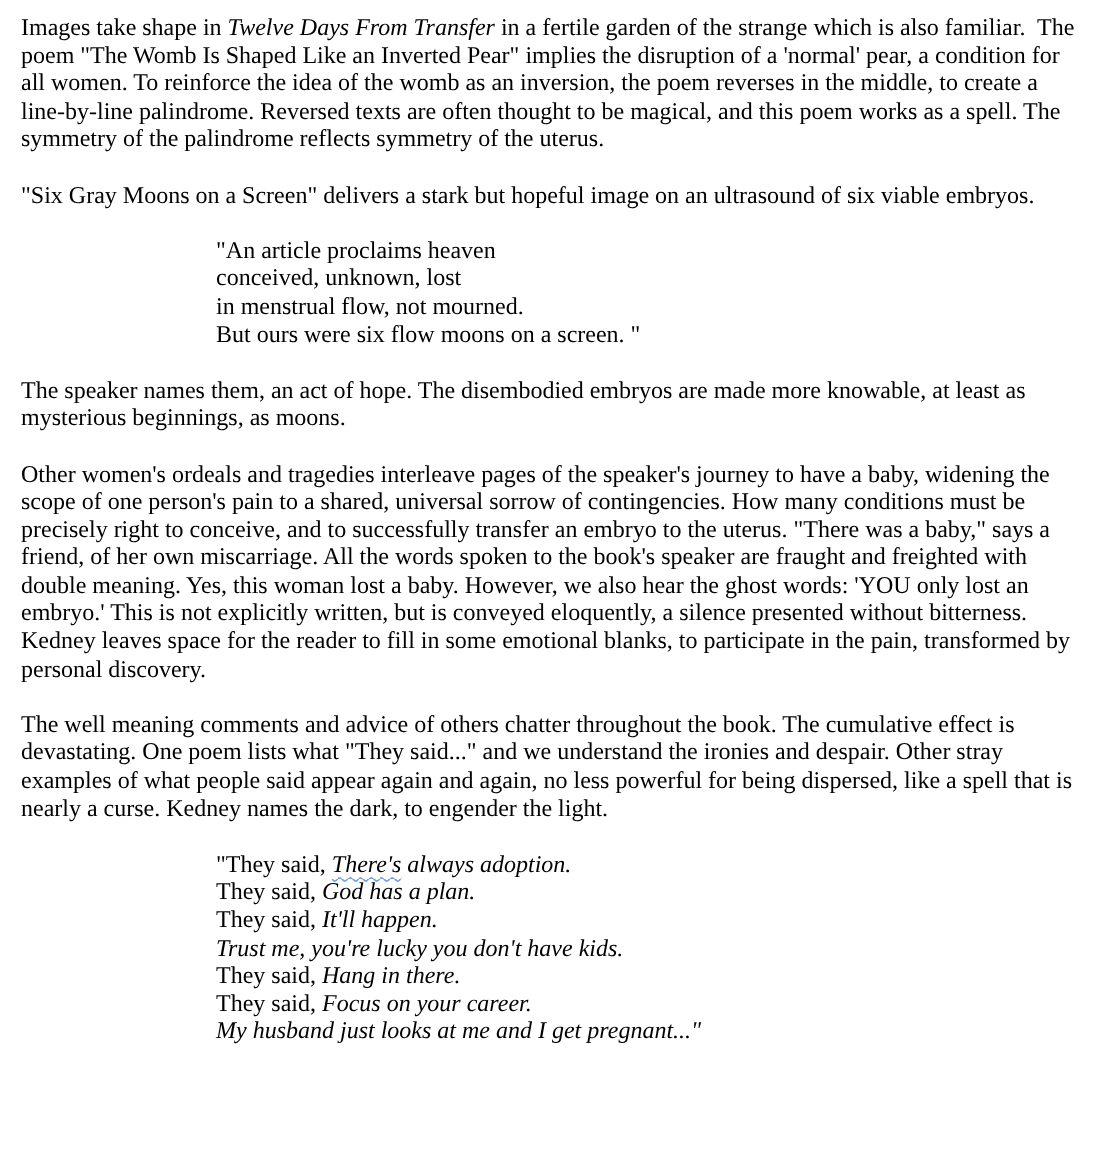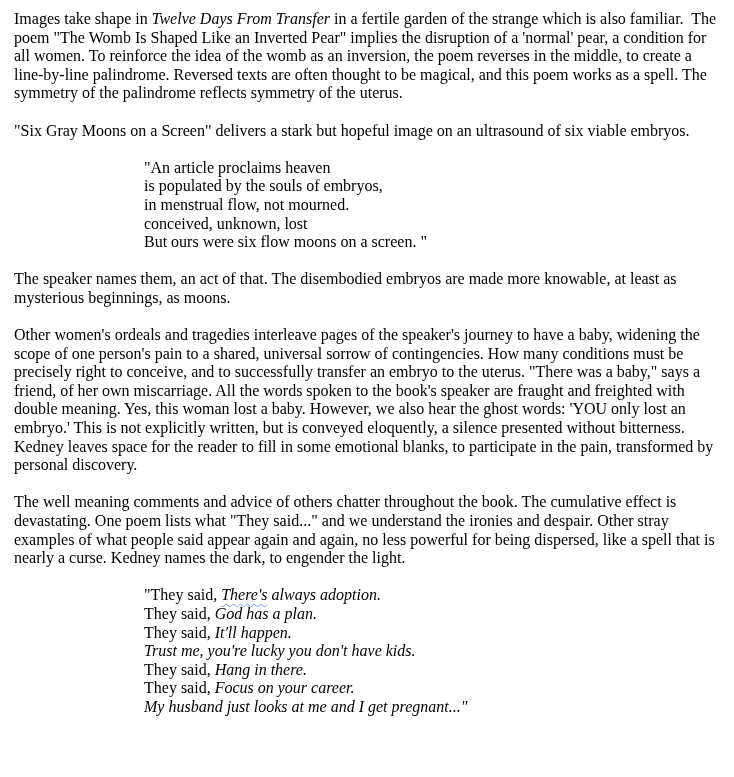--- a/index.html
+++ b/index.html
@@ -42,18 +42,18 @@
     text-underline-offset: 3px;
     margin-top: 39px;
   }
 </style>
 </head>
 <body>
 
 <div class="page">
     <div class="para"><span>Images take shape in </span><span class="it">Twelve Days From Transfer</span><span> in a fertile garden of the strange which is also familiar.  The poem "The Womb Is Shaped Like an Inverted Pear" implies the disruption of a 'normal' pear, a condition for all women. To reinforce the idea of the womb as an inversion, the poem reverses in the middle, to create a line-by-line palindrome. Reversed texts are often thought to be magical, and this poem works as a spell. The symmetry of the palindrome reflects symmetry of the uterus.</span></div>
     <div class="para"><span>"Six Gray Moons on a Screen" delivers a stark but hopeful image on an ultrasound of six viable embryos.</span></div>
-    <div class="para quote"><div><span>"An article proclaims heaven</span></div><div><span>is populated by the souls of embryos,</span></div><div><span>in menstrual flow, not mourned.</span></div><div><span>conceived, unknown, lost</span></div><div><span>But ours were six flow moons on a screen. "</span></div></div>
-    <div class="para"><span>The speaker names them, an act of that. The disembodied embryos are made more knowable, at least as mysterious beginnings, as moons.</span></div>
+    <div class="para quote"><div><span>"An article proclaims heaven</span></div><div><span>conceived, unknown, lost</span></div><div><span>in menstrual flow, not mourned.</span></div><div><span>But ours were six flow moons on a screen. "</span></div></div>
+    <div class="para"><span>The speaker names them, an act of hope. The disembodied embryos are made more knowable, at least as mysterious beginnings, as moons.</span></div>
     <div class="para"><span>Other women's ordeals and tragedies interleave pages of the speaker's journey to have a baby, widening the scope of one person's pain to a shared, universal sorrow of contingencies. How many conditions must be precisely right to conceive, and to successfully transfer an embryo to the uterus. "There was a baby," says a friend, of her own miscarriage. All the words spoken to the book's speaker are fraught and freighted with double meaning. Yes, this woman lost a baby. However, we also hear the ghost words: 'YOU only lost an embryo.' This is not explicitly written, but is conveyed eloquently, a silence presented without bitterness. Kedney leaves space for the reader to fill in some emotional blanks, to participate in the pain, transformed by personal discovery.</span></div>
     <div class="para"><span>The well meaning comments and advice of others chatter throughout the book. The cumulative effect is devastating. One poem lists what "They said..." and we understand the ironies and despair. Other stray examples of what people said appear again and again, no less powerful for being dispersed, like a spell that is nearly a curse. Kedney names the dark, to engender the light.</span></div>
     <div class="para quote"><div><span>"They said, </span><span class="it squiggle">There's</span><span class="it"> always adoption.</span></div><div><span>They said, </span><span class="it">God has a plan.</span></div><div><span>They said, </span><span class="it">It'll happen.</span></div><div><span class="it">Trust me, you're lucky you don't have kids.</span></div><div><span>They said, </span><span class="it">Hang in there.</span></div><div><span>They said, </span><span class="it">Focus on your career.</span></div><div><span class="it">My husband just looks at me and I get pregnant..."</span></div></div>
   </div>
 
 </body></html>

